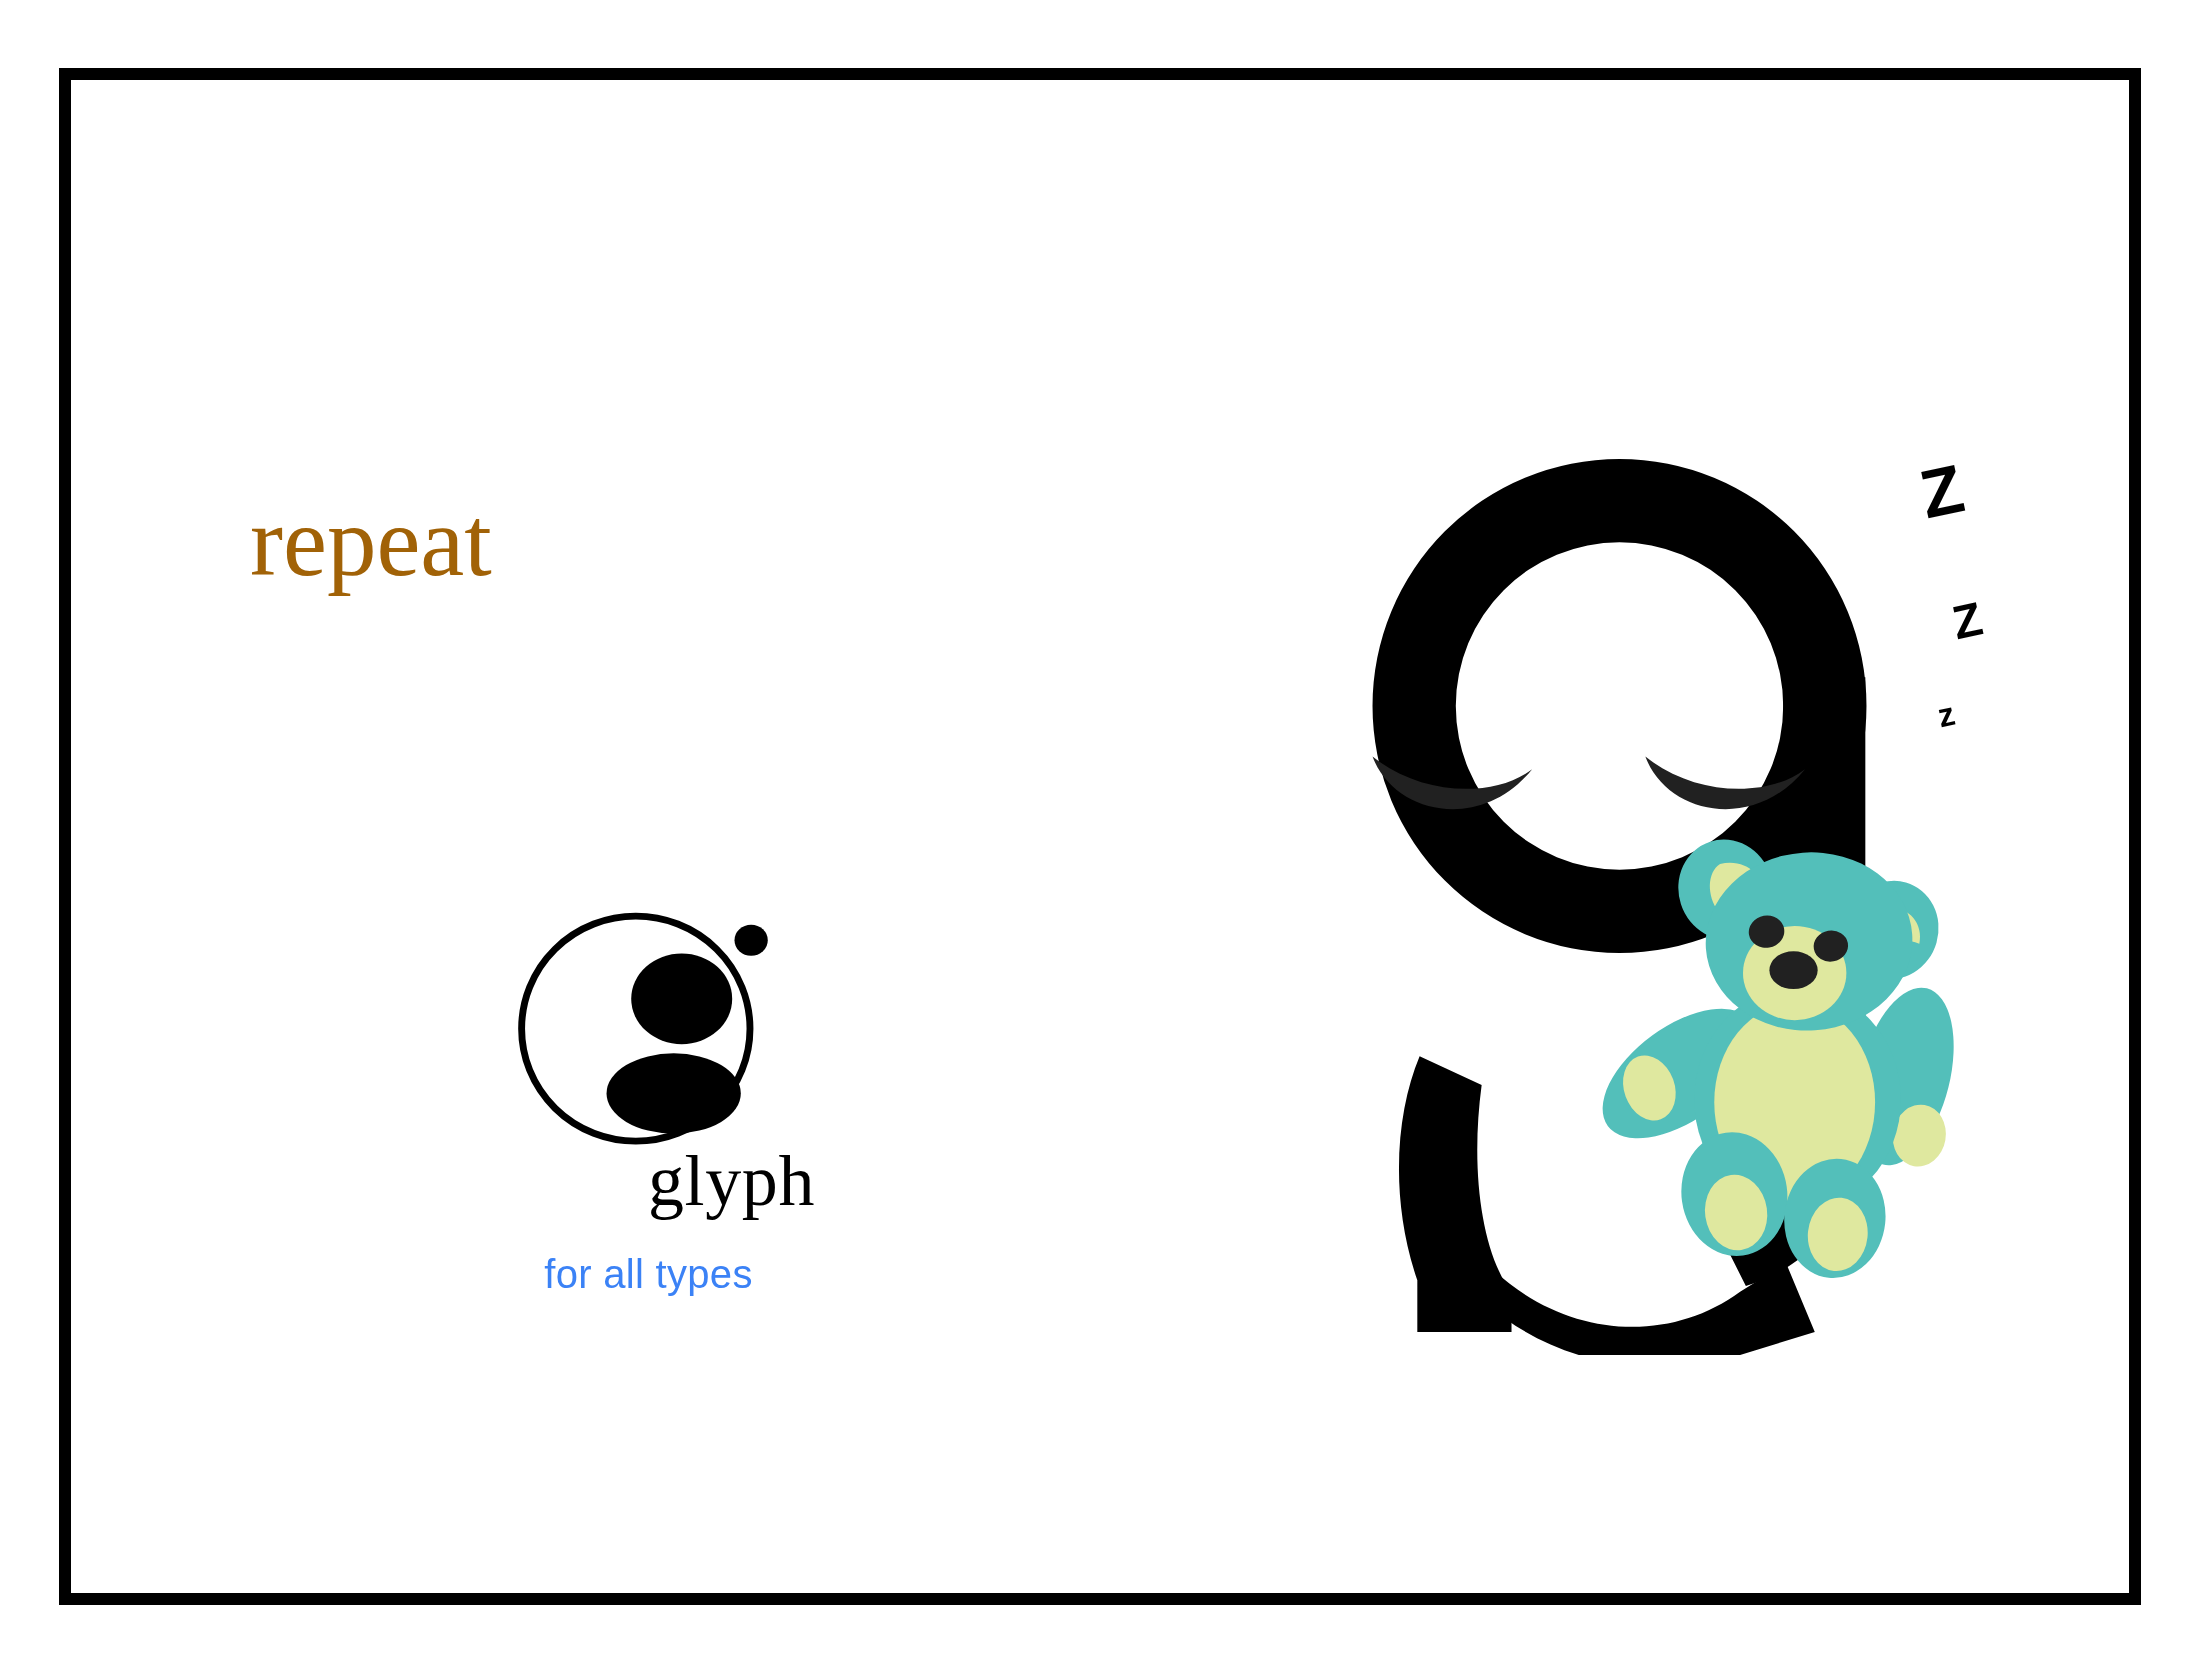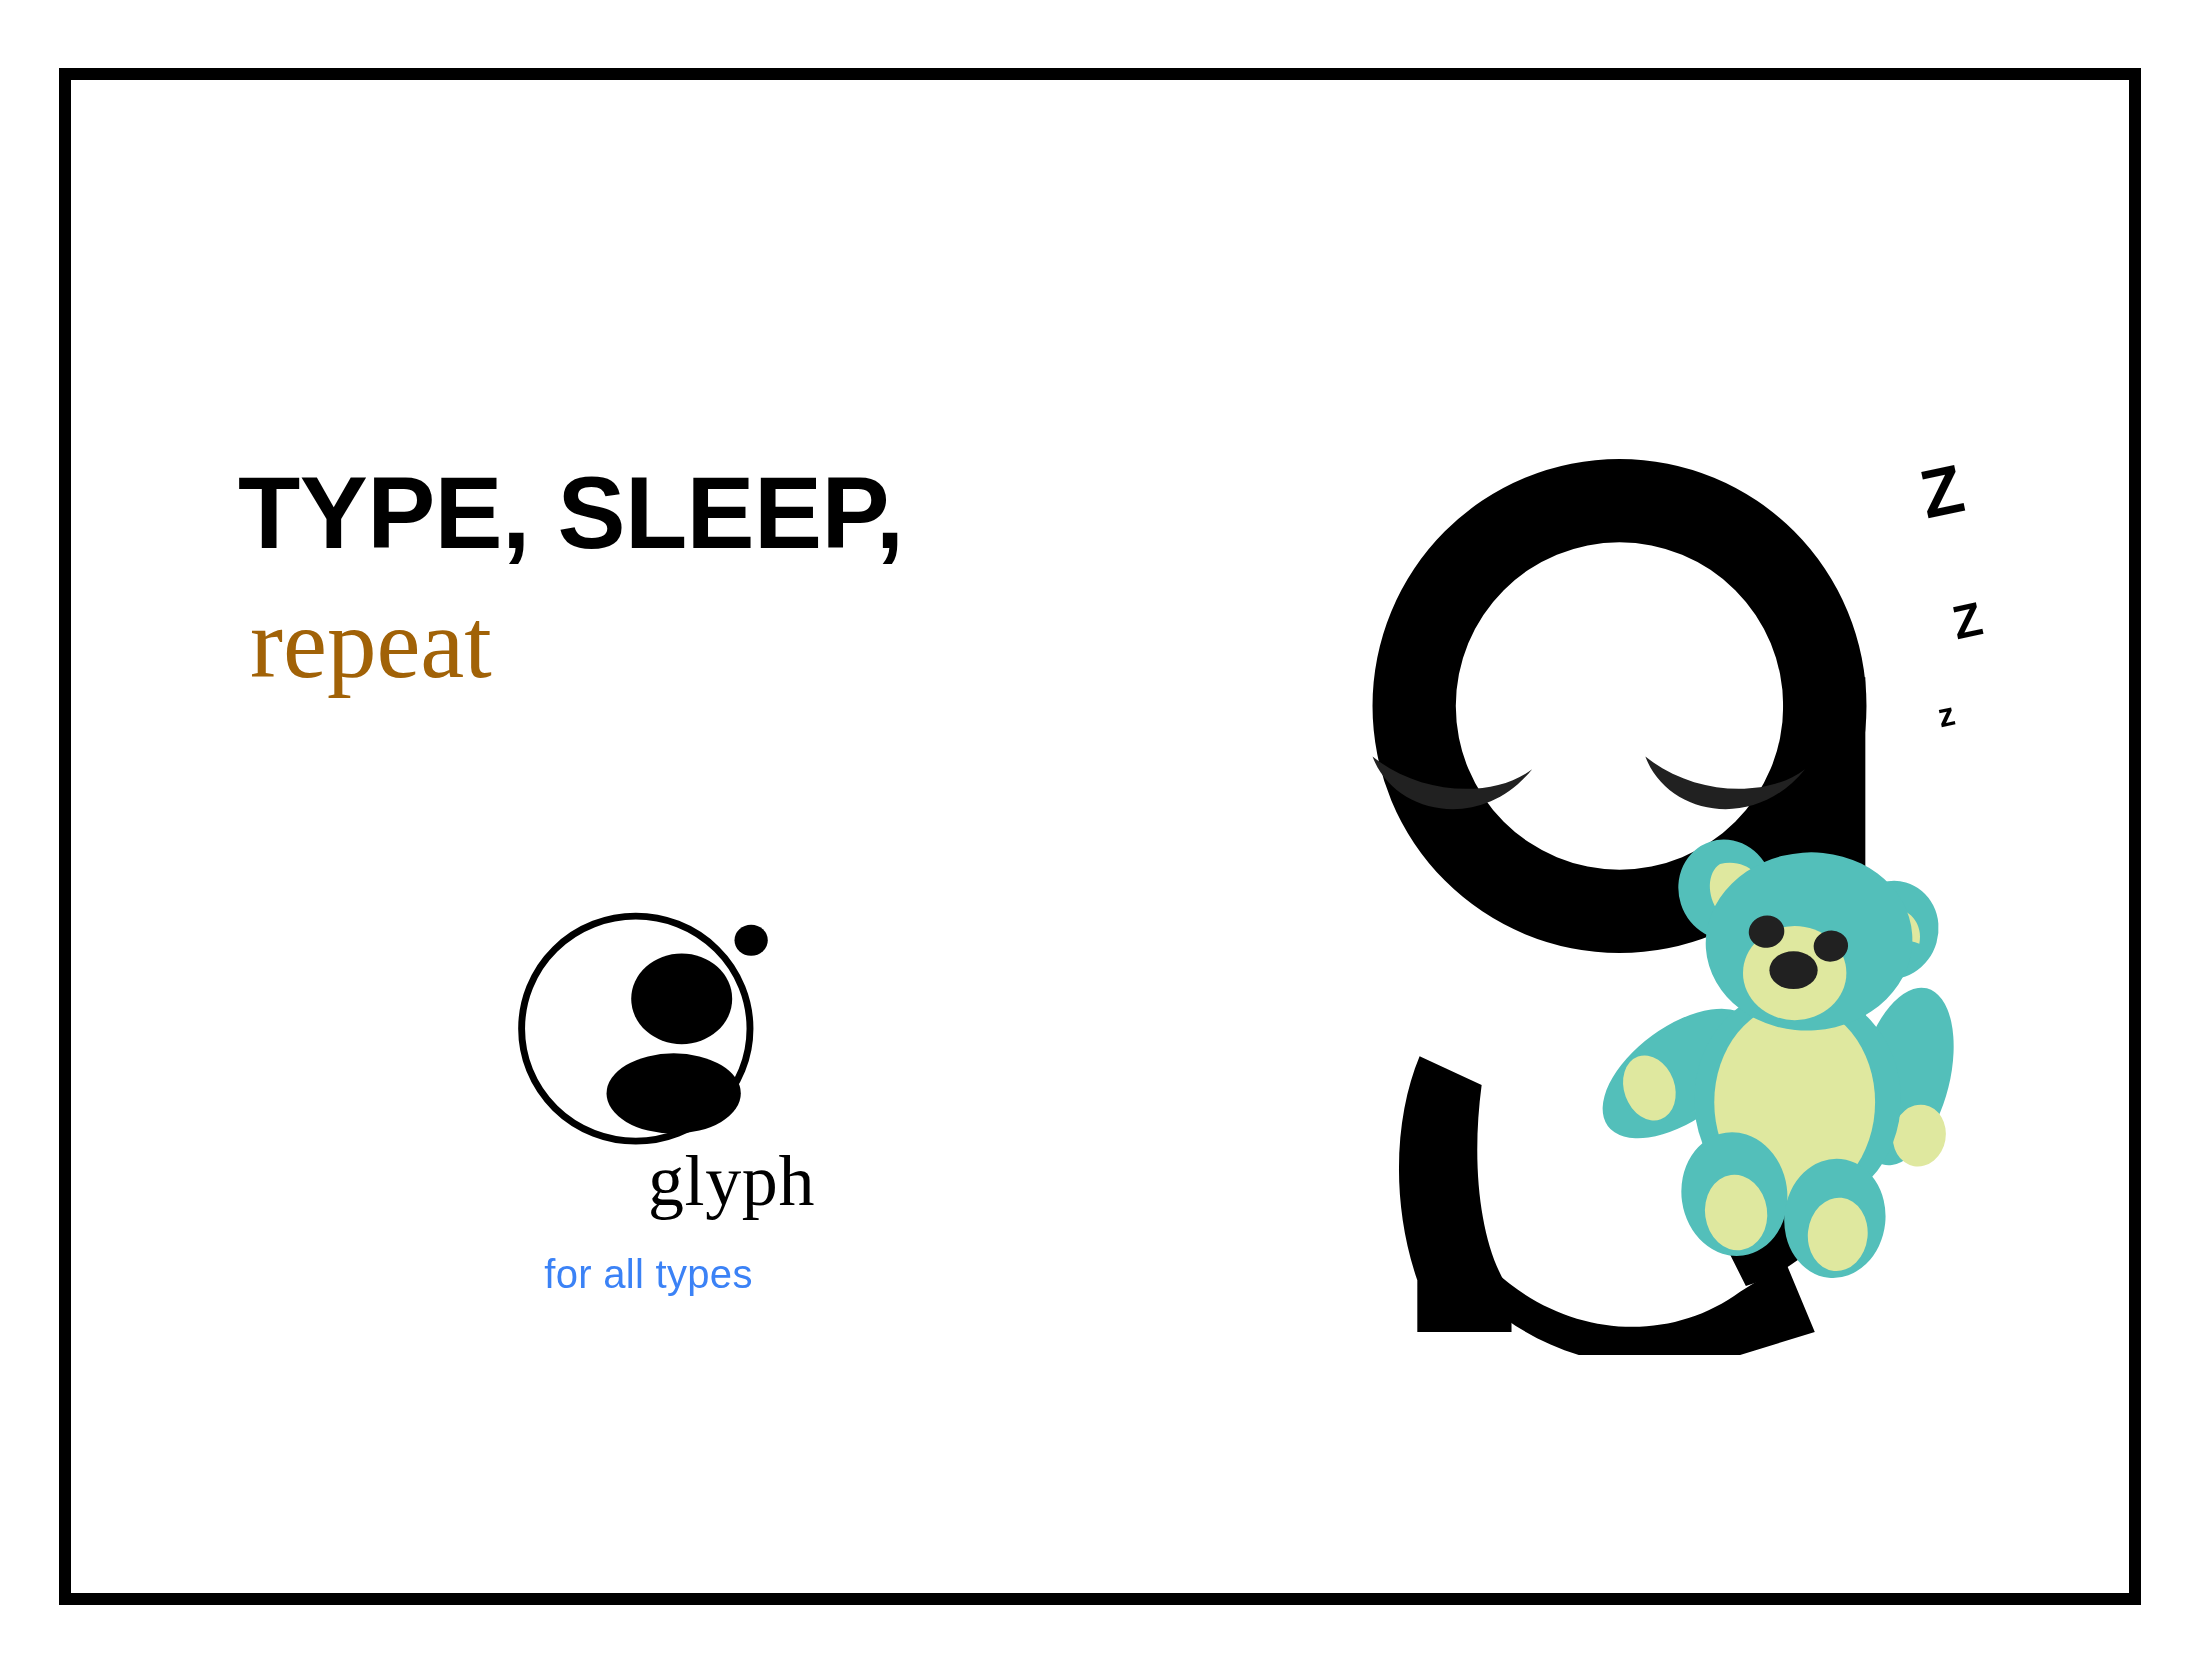--- a/index.html
+++ b/index.html
@@ -121,21 +121,20 @@
   #z-small { left: 1938px; top: 698px; font-size: 33px;  transform: rotate(-12deg); }
 </style>
 </head>
 <body>
 
 <div id="poster">
 
   <div id="frame"></div>
 
   <div id="headline-block">
-    <div class="headline-line1">TYPE, SLEEP,</div>
     <div class="headline-line2">repeat</div>
   </div>
 
   <div id="logo-lockup">
 
     <div id="logo-mark-wrap">
       <svg width="270" height="241" viewBox="0 0 470 420" xmlns="http://www.w3.org/2000/svg">
 
         <ellipse cx="212" cy="212" rx="199" ry="196" fill="none" stroke="#000000" stroke-width="12"></ellipse>
 

